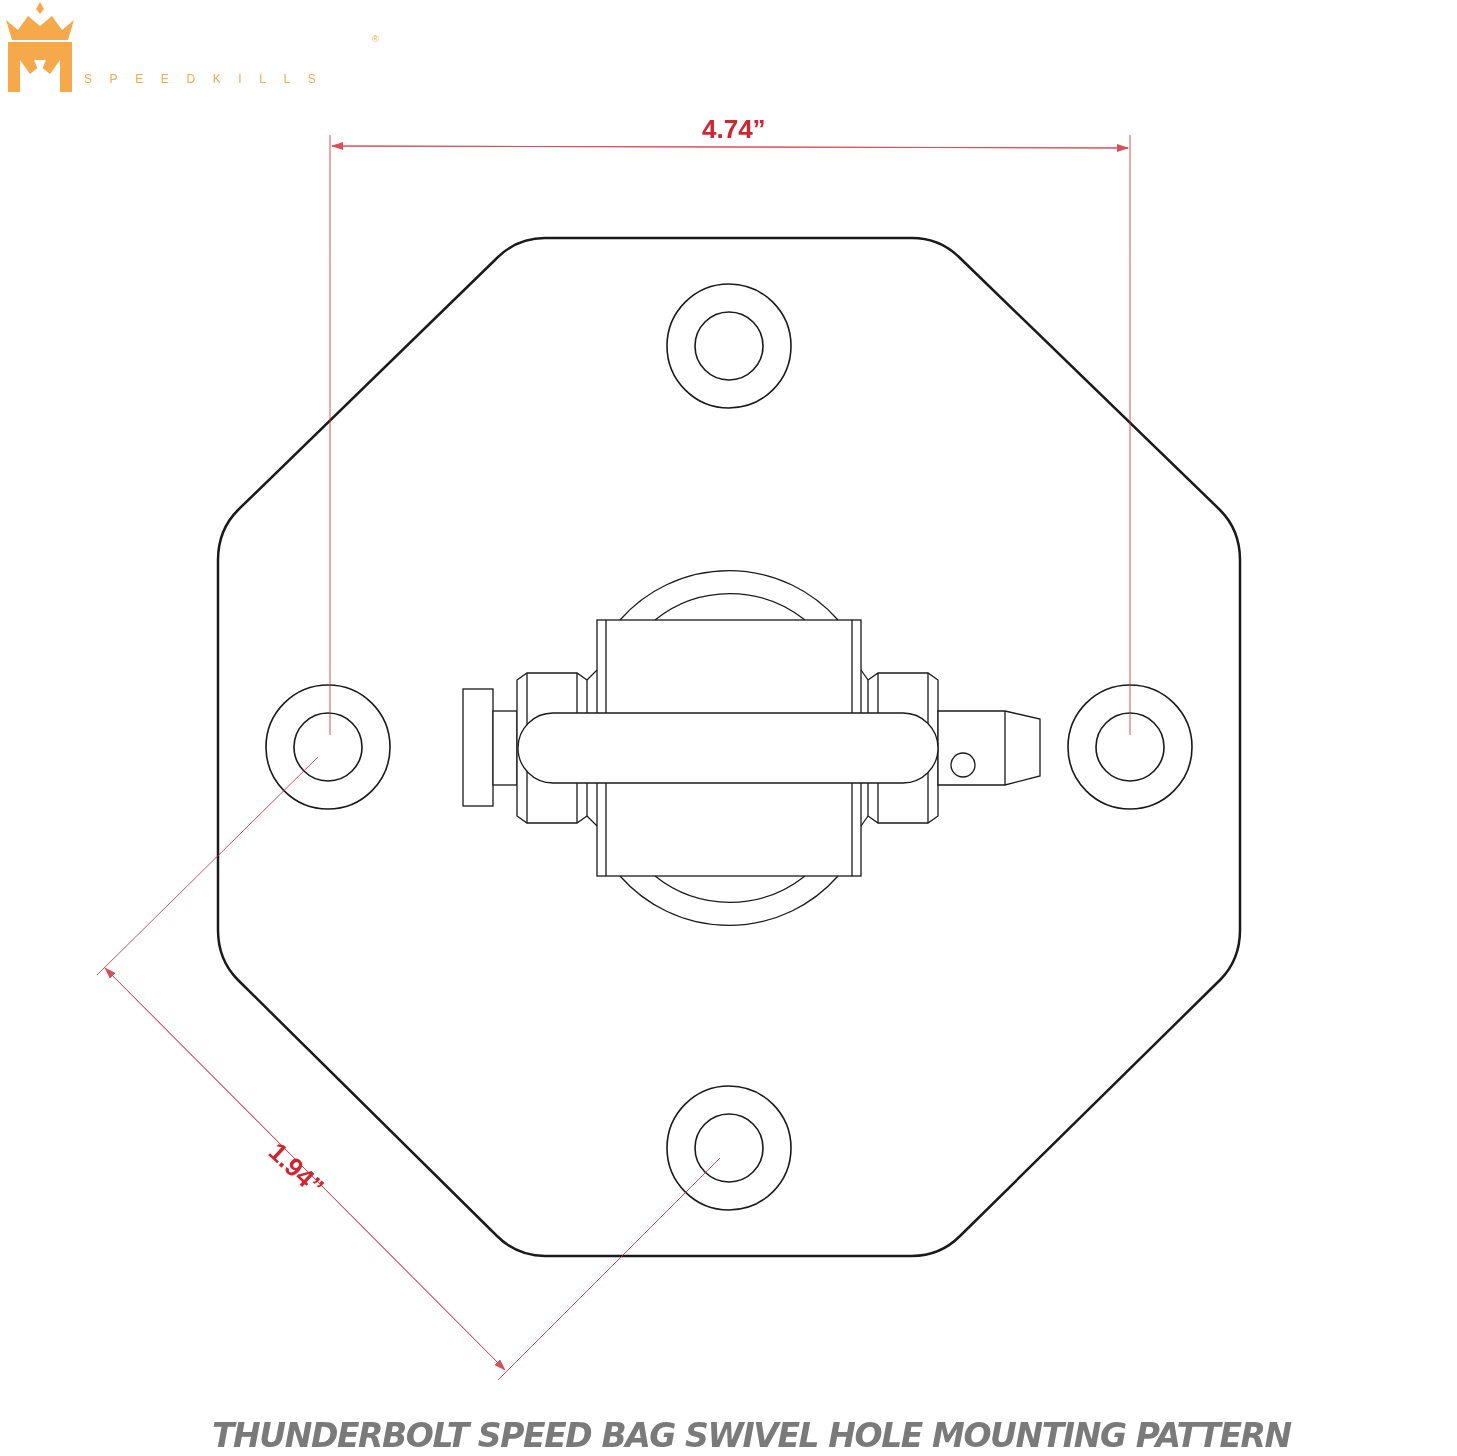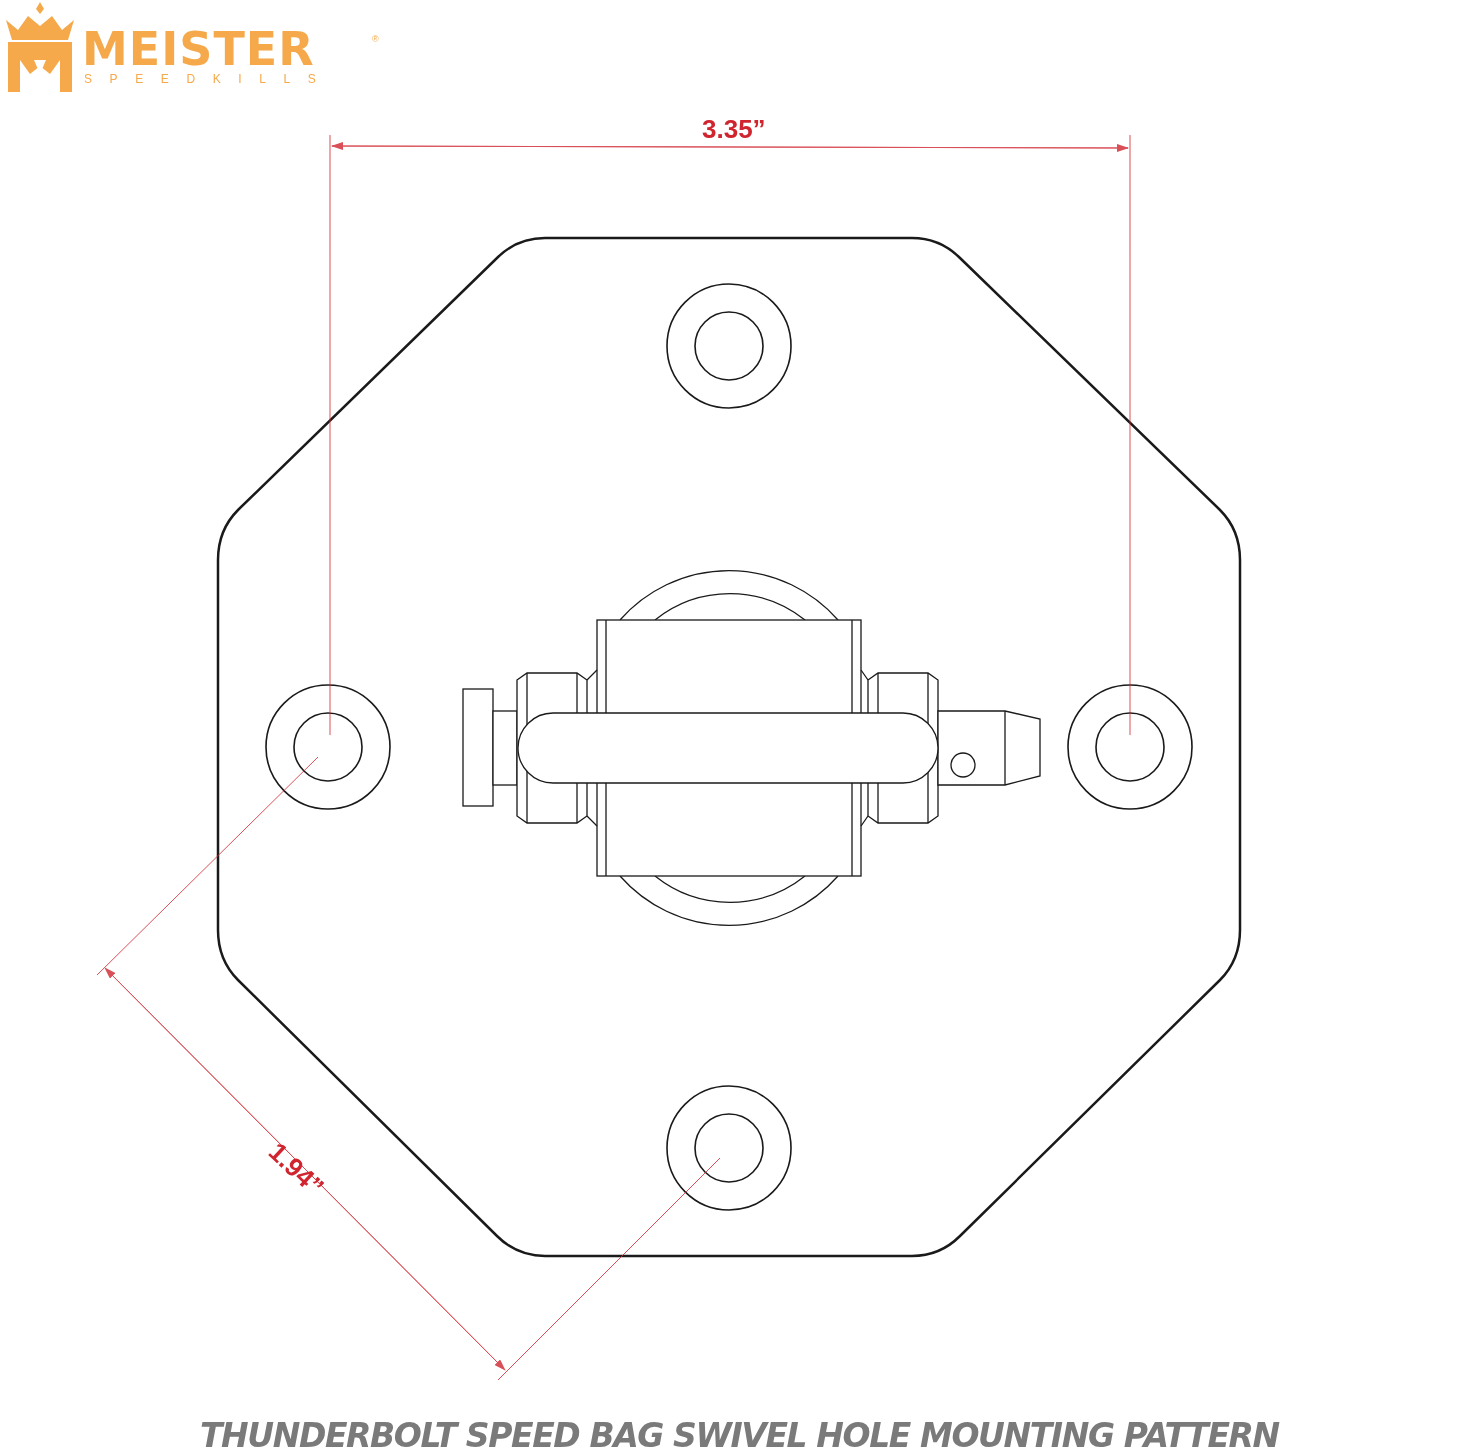--- a/index.html
+++ b/index.html
@@ -5,33 +5,32 @@
     html, body { margin: 0; padding: 0; background: #ffffff; }
     body { width: 1457px; height: 1456px; position: relative; overflow: hidden; font-family: "Liberation Sans", sans-serif; }
     .logo { position: absolute; left: 0; top: 0; width: 400px; height: 110px; }
     .logo-word { position: absolute; left: 82px; top: 26px; font-family: "DejaVu Sans", sans-serif; font-weight: bold; font-size: 46px; letter-spacing: 1px; line-height: 46px; }
     .logo-reg { position: absolute; left: 372px; top: 34px; font-size: 9px; }
     .logo-tag { position: absolute; left: 84px; top: 74px; font-size: 12px; letter-spacing: 17.6px; line-height: 10px; }
     .diagram { position: absolute; left: 0; top: 0; }
     .dim-label { position: absolute; font-family: "Liberation Sans", sans-serif; font-weight: bold; font-size: 26px; line-height: 26px; white-space: nowrap; }
     .dim-top { left: 702px; top: 116px; }
     .dim-diag { left: 282px; top: 1138px; transform: rotate(43deg); transform-origin: 0 0; }
-    .caption { position: absolute; left: 200px; top: 1416px; font-family: "DejaVu Sans", sans-serif; font-weight: bold; font-style: italic; font-size: 33px; line-height: 40px; letter-spacing: -1.4px; white-space: nowrap; }
+    .caption { position: absolute; left: 212px; top: 1416px; font-family: "DejaVu Sans", sans-serif; font-weight: bold; font-style: italic; font-size: 33px; line-height: 40px; letter-spacing: -1.4px; white-space: nowrap; }
   </style>
 </head>
 <body>
 
 <div class="logo">
   <svg width="80" height="100" viewBox="0 0 80 100" style="position:absolute;left:0;top:0;">
     <path d="M40 2 L44 9 L40 14 L36 9 Z" fill="#f5a94a"></path>
     <path d="M6 20 L18 30 L28 16 L40 26 L52 16 L62 30 L74 20 L68 40 L12 40 Z" fill="#f5a94a"></path>
     <path d="M8 42 L72 42 L72 92 L60 92 L60 60 L50 74 L40 66 L30 74 L20 60 L20 92 L8 92 Z" fill="#f5a94a"></path>
     <path d="M34 60 L46 60 L40 74 Z" fill="#ffffff"></path>
   </svg>
-  <span class="logo-word" style="color:#f5a94a;">MEISTER</span>
   <span class="logo-reg" style="color:#f5a94a;">®</span>
   <span class="logo-tag" style="color:#f5a94a;">SPEEDKILLS</span>
 </div>
 
 <svg class="diagram" width="1457" height="1456" viewBox="0 0 1457 1456">
   <defs>
     <marker id="arrowhead" markerWidth="12" markerHeight="8" refX="11" refY="4" orient="auto" markerUnits="userSpaceOnUse">
       <path d="M0 0 L12 4 L0 8 Z" fill="#d0252f"></path>
     </marker>
   </defs>
@@ -94,16 +93,16 @@
   </g>
 
   <g stroke="#d0252f" stroke-width="1" fill="none" opacity="0.8">
     <line x1="318" y1="757" x2="97" y2="975"></line>
     <line x1="720" y1="1158" x2="498" y2="1380"></line>
     <line x1="105" y1="968" x2="505" y2="1370" marker-end="url(#arrowhead)"></line>
     <line x1="505" y1="1370" x2="105" y2="968" marker-end="url(#arrowhead)"></line>
   </g>
 </svg>
 
-<span class="dim-label dim-top" style="color:#d0252f;">3.35”</span>
+<span class="dim-label dim-top" style="color:#d0252f;">4.74”</span>
 <span class="dim-label dim-diag" style="color:#d0252f;">1.94”</span>
 
 <div class="caption" style="color:#7a7a7a;">THUNDERBOLT SPEED BAG SWIVEL HOLE MOUNTING PATTERN</div>
 
 </body></html>

